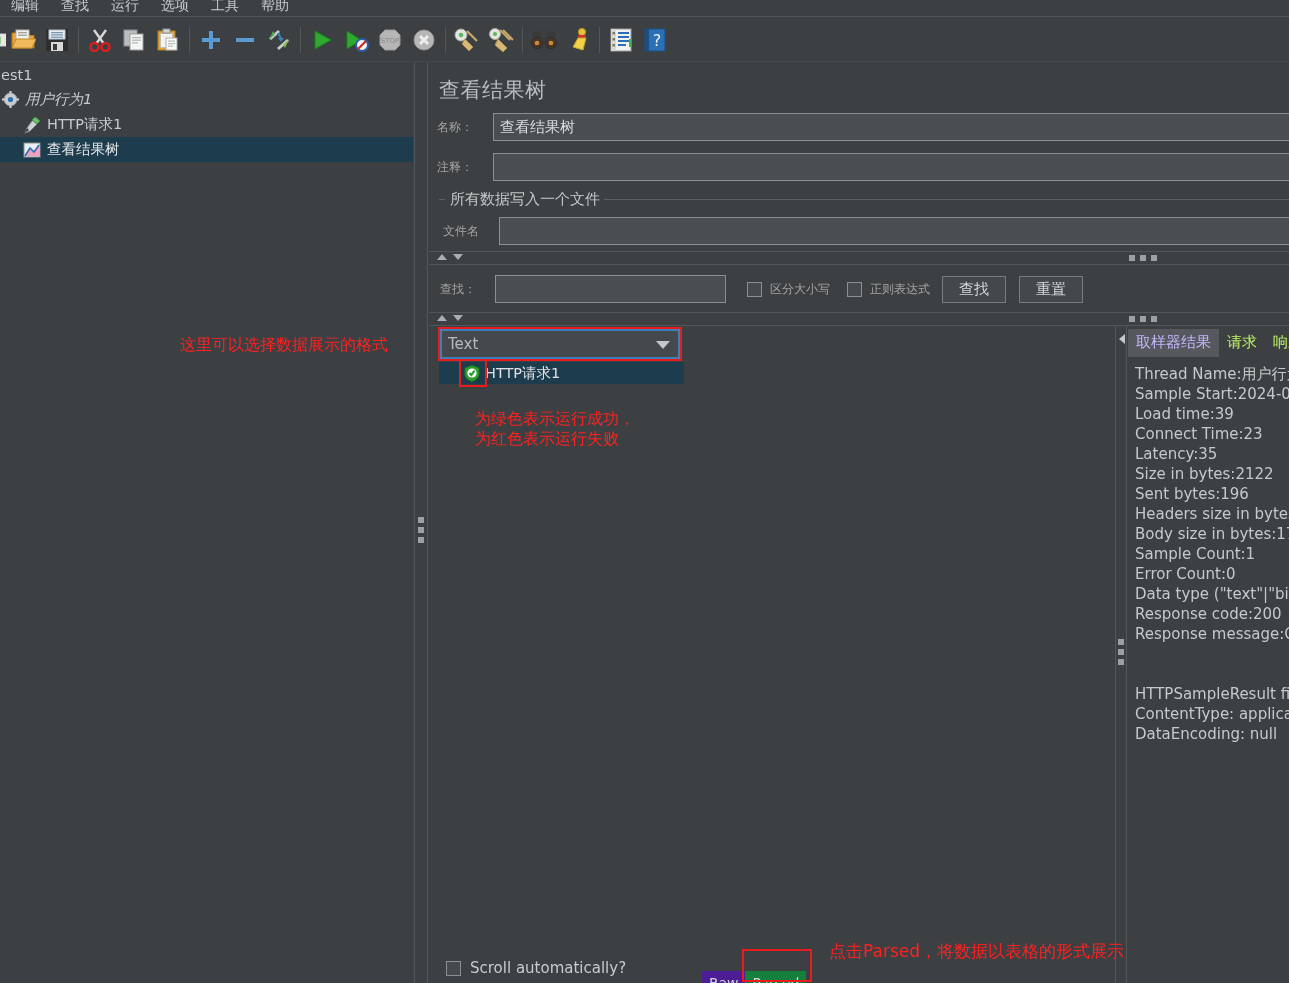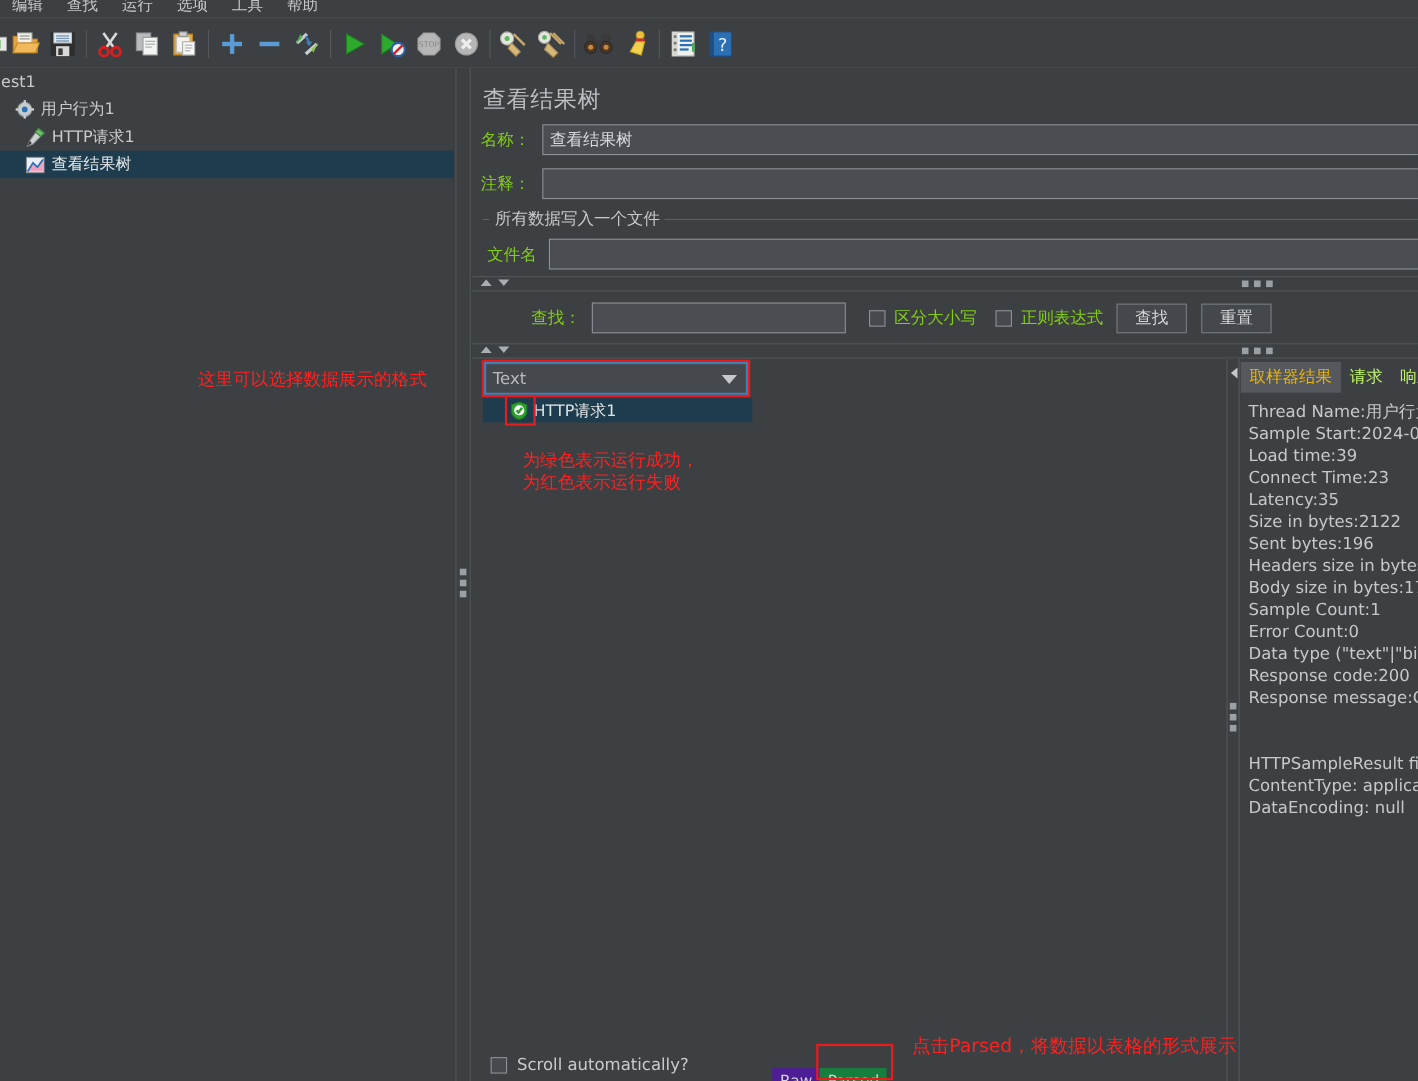--- a/index.html
+++ b/index.html
@@ -76,21 +76,21 @@
     padding-left: 0px;
     font-size: 14.5px;
     color: #c8cbcd;
     white-space: nowrap;
   }
   .tree-row.selected {
     background: #1d3c4e;
     color: #e2e5e7;
   }
   .tree-indent-0 { padding-left: 0px; }
-  .tree-indent-1 { padding-left: 12px; }
+  .tree-indent-1 { padding-left: 0px; font-style: italic; }
   .tree-indent-2 { padding-left: 22px; }
   .tree-ico { width: 20px; height: 18px; margin-right: 5px; display:flex; align-items:center; justify-content:center; flex: 0 0 auto;}
 
   
   .vsplit {
     position: absolute; top: 62px; width: 16px; height: 921px;
     background: #3c4043;
   }
   .vsplit .line-l, .vsplit .line-r {
     position: absolute; top: 0; width: 1px; height: 100%; background: #53575a;
@@ -109,21 +109,21 @@
     background: #3c4043;
     overflow: hidden;
   }
   .panel-title {
     position: absolute; left: 10px; top: 14px;
     font-size: 21px; color: #b9bdc0;
     letter-spacing: 0.5px;
   }
 
   .field-row { position: absolute; display: flex; align-items: center; }
-  .field-label { font-size: 15px; color: #84cc16; white-space: nowrap; }
+  .field-label { font-size: 12px; color: #a3a3a3; white-space: nowrap; }
   .txt-input {
     background: #4a4e52;
     border: 1px solid #8b9095;
     height: 28px;
     color: #d8dbdd;
     font-size: 15px;
     padding: 0 6px;
     display: flex; align-items: center;
     font-family: "DejaVu Sans", "Liberation Sans", sans-serif;
   }
@@ -244,21 +244,21 @@
   
   .tabs {
     position: absolute; left: 699px; top: 3px; height: 28px;
     display: flex; align-items: flex-end;
   }
   .tab {
     font-size: 15px; color: #bef264;
     padding: 4px 8px 5px 8px;
     white-space: nowrap;
   }
-  .tab.active { background: #55595d; color: #eab308; }
+  .tab.active { background: #55595d; color: #c4b5fd; }
   .tab-leftarrow {
     position: absolute; left: 690px; top: 8px;
     width: 0; height: 0;
     border-top: 5px solid transparent; border-bottom: 5px solid transparent;
     border-right: 6px solid #c5c8cb;
   }
 
   .result-text {
     position: absolute; left: 706px; top: 38px; width: 560px;
     font-size: 15px; line-height: 20px; color: #c6c9cb;
@@ -549,21 +549,21 @@
       <div class="tri-dn"></div>
     </div>
     <div class="hdots">
         <i></i>
         <i></i>
         <i></i>
       </div>
   </div>
 
   <div class="field-row" style="left:440px; top:275px;">
-    <span class="field-label" style="width:55px;margin-left:43px;">查找：</span>
+    <span class="field-label" style="width:55px;">查找：</span>
     <span class="txt-input" style="width:231px;"></span>
     <span class="cb" style="margin-left:21px;"></span>
     <span class="field-label" style="margin-left:8px;">区分大小写</span>
     <span class="cb" style="margin-left:17px;"></span>
     <span class="field-label" style="margin-left:8px;">正则表达式</span>
     <span class="btn" style="margin-left:12px;">查找</span>
     <span class="btn" style="margin-left:13px;">重置</span>
   </div>
 
   <div class="hsplit" style="left:429px; top:312px; width:860px;">

